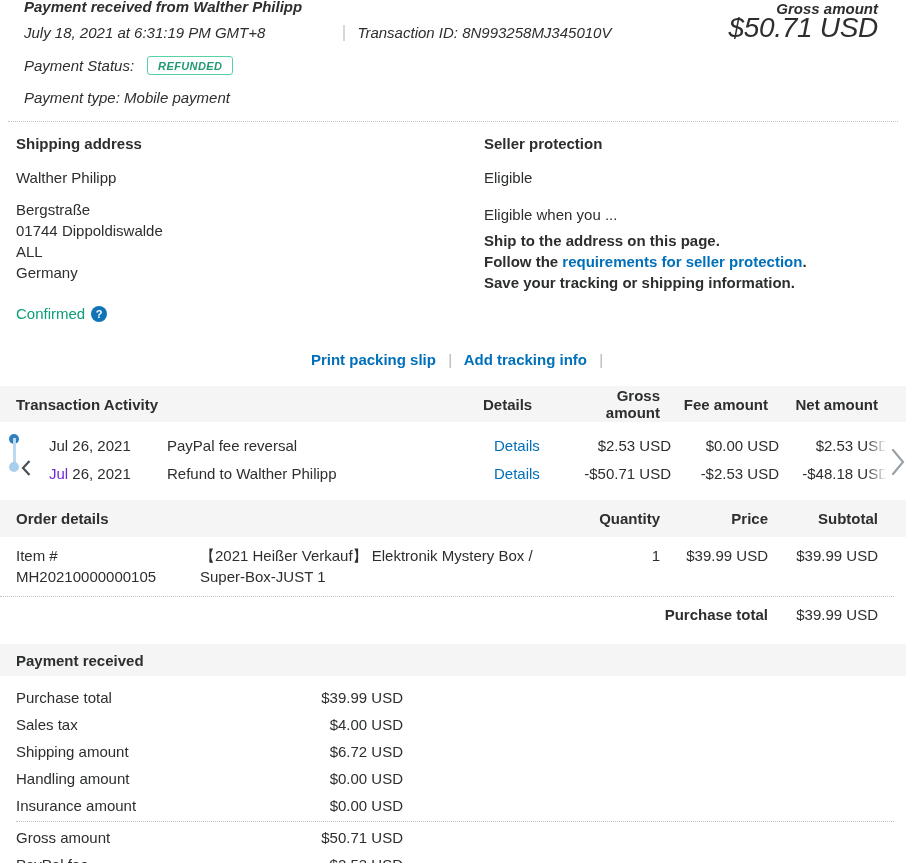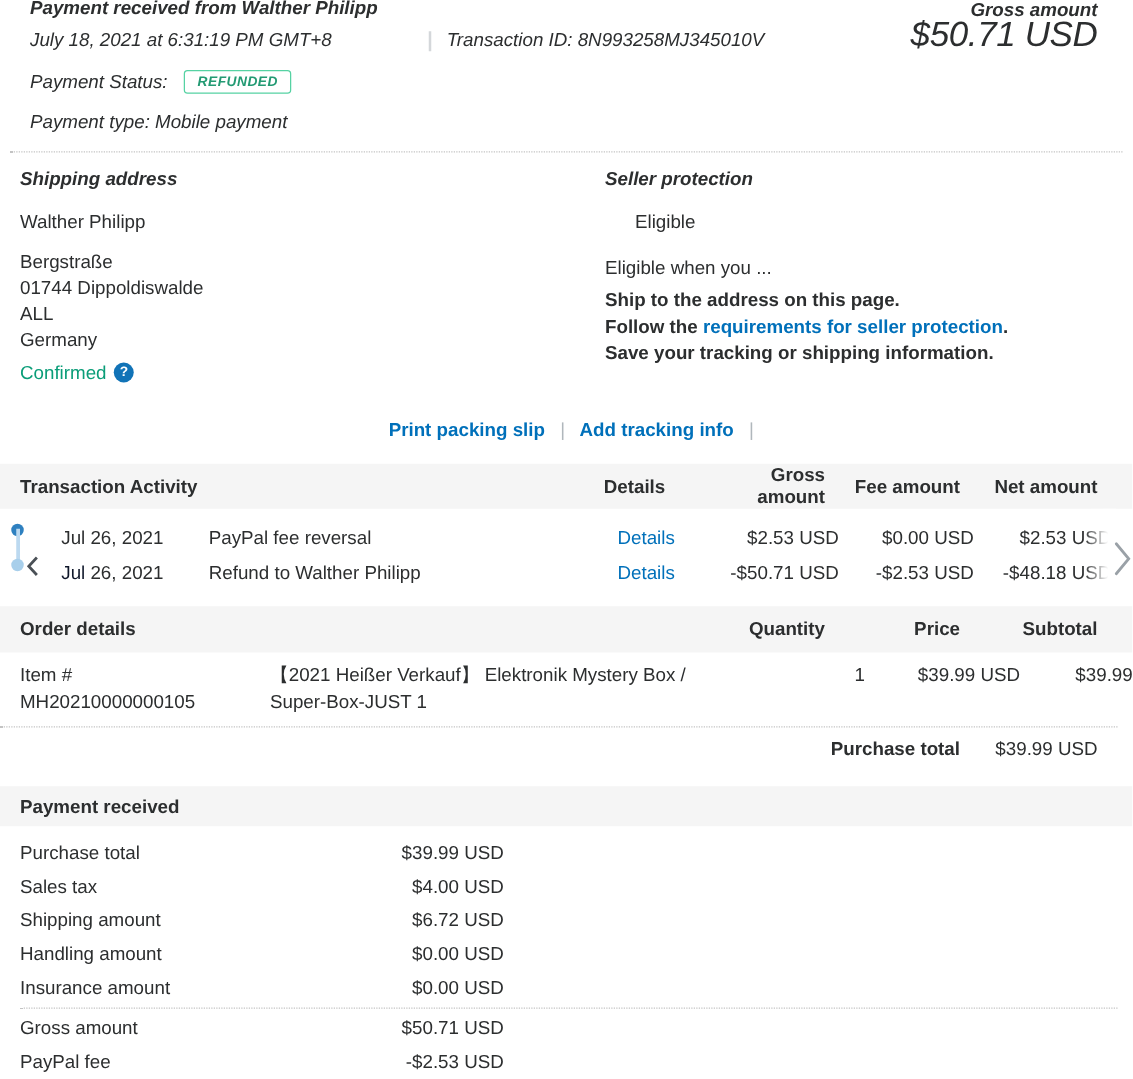--- a/index.html
+++ b/index.html
@@ -21,55 +21,55 @@
   .badge {
     margin-left:13px; border:1px solid #56d2a3; color:#239a73; border-radius:3px;
     font-size:11px; font-weight:700; letter-spacing:0.4px; padding:3px 10px 2px;
   }
   .type-row { margin-top:14px; }
   .dotted { border-top:1px dotted #c3c3c3; }
   .div-top { margin:15px 8px 0; }
   .cols { display:flex; padding:0 28px 0 16px; margin-top:13px; }
   .col-left { width:468px; }
   .col-right { flex:1; }
-  .sec-h { font-weight:700; margin:0 0 17px; font-size:15px;font-style:italic; }
+  .sec-h { font-weight:700; margin:0 0 17px; font-size:15px; }
   .ship-name { margin-bottom:13px; }
   .addr div { line-height:21px; }
-  .confirmed-row { margin-top:7px; display:flex; align-items:flex-start; gap:6px; color:#0a9d78; }
+  .confirmed-row { margin-top:22px; display:flex; align-items:flex-end; gap:6px; color:#0a9d78; }
   .q-icon {
     display:inline-block; width:16px; height:16px; border-radius:50%;
     background:#1173b7; color:#fff; font-size:11px; font-weight:700;
     text-align:center; line-height:16px;
   }
-  .eligible { margin-bottom:20px;margin-left:24px; }
+  .eligible { margin-bottom:20px; }
   .elig-intro { margin-bottom:7px; }
   .prot-list { margin-left:0; }
   .prot-list div { line-height:21px; font-weight:700; }
   .link { color:#0070ba; text-decoration:none; cursor:pointer; }
   .links-row { margin-top:29px; padding-left:16px; font-weight:700;text-align:center; }
   .links-row .sep { color:#b0b7bc; font-weight:400; margin:0 8px; }
   .bar { background:#f5f5f5; height:36px; align-items:center; }
   .act-grid { display:grid; grid-template-columns:140px 327px 85px 92px 108px 110px; padding:0 28px 0 16px; }
   .ord-grid { display:grid; grid-template-columns:184px 345px 115px 108px 110px; padding:0 28px 0 16px; }
   .r { text-align:right; }
   .colhead { font-weight:700; }
   .sec-gap { margin-top:18px; }
   .act-rows { position:relative; padding-top:9px; }
   .act-row { height:28px; align-items:center;padding-left:27px; }
   .c-date { padding-left:22px; }
-  .muted { color:#0f172a; }
+  .muted { color:#6d28d9; }
   .tl-line { position:absolute; left:13px; top:16px; width:3px; height:28px; background:#bcd9f0; }
   .tl-dot1 { position:absolute; left:9px; top:12px; width:10px; height:10px; border-radius:50%; background:#2e80c0; }
   .tl-dot2 { position:absolute; left:9px; top:40px; width:10px; height:10px; border-radius:50%; background:#a8cfeb; }
   .chev-left { position:absolute; left:21px; top:38px; cursor:pointer; }
   .chev-right { position:absolute; right:1px; top:26px; cursor:pointer; }
   .fade-r { position:absolute; right:13px; top:0; bottom:0; width:26px;
     background:linear-gradient(to right, rgba(255,255,255,0), #fff 75%); pointer-events:none; }
   .ord-bar { margin-top:13px; height:37px; }
-  .item-row { margin-top:8px; line-height:21px; align-items:start;gap:16px; }
+  .item-row { margin-top:8px; line-height:21px; align-items:start; }
   .item-div { margin:9px 12px 0 0; }
   .total-row { height:34px; align-items:center; }
   .total-label { font-weight:600; }
   .pay-bar { margin-top:13px; height:32px; display:flex; align-items:center; padding-left:16px; }
   .pay-rows { padding-top:8px; }
   .pay-row { display:flex; justify-content:space-between; align-items:center; height:27px; margin-left:16px; width:387px; }
   .pay-div { margin:2px 12px 2px 16px; }
 </style>
 </head>
 <body>

